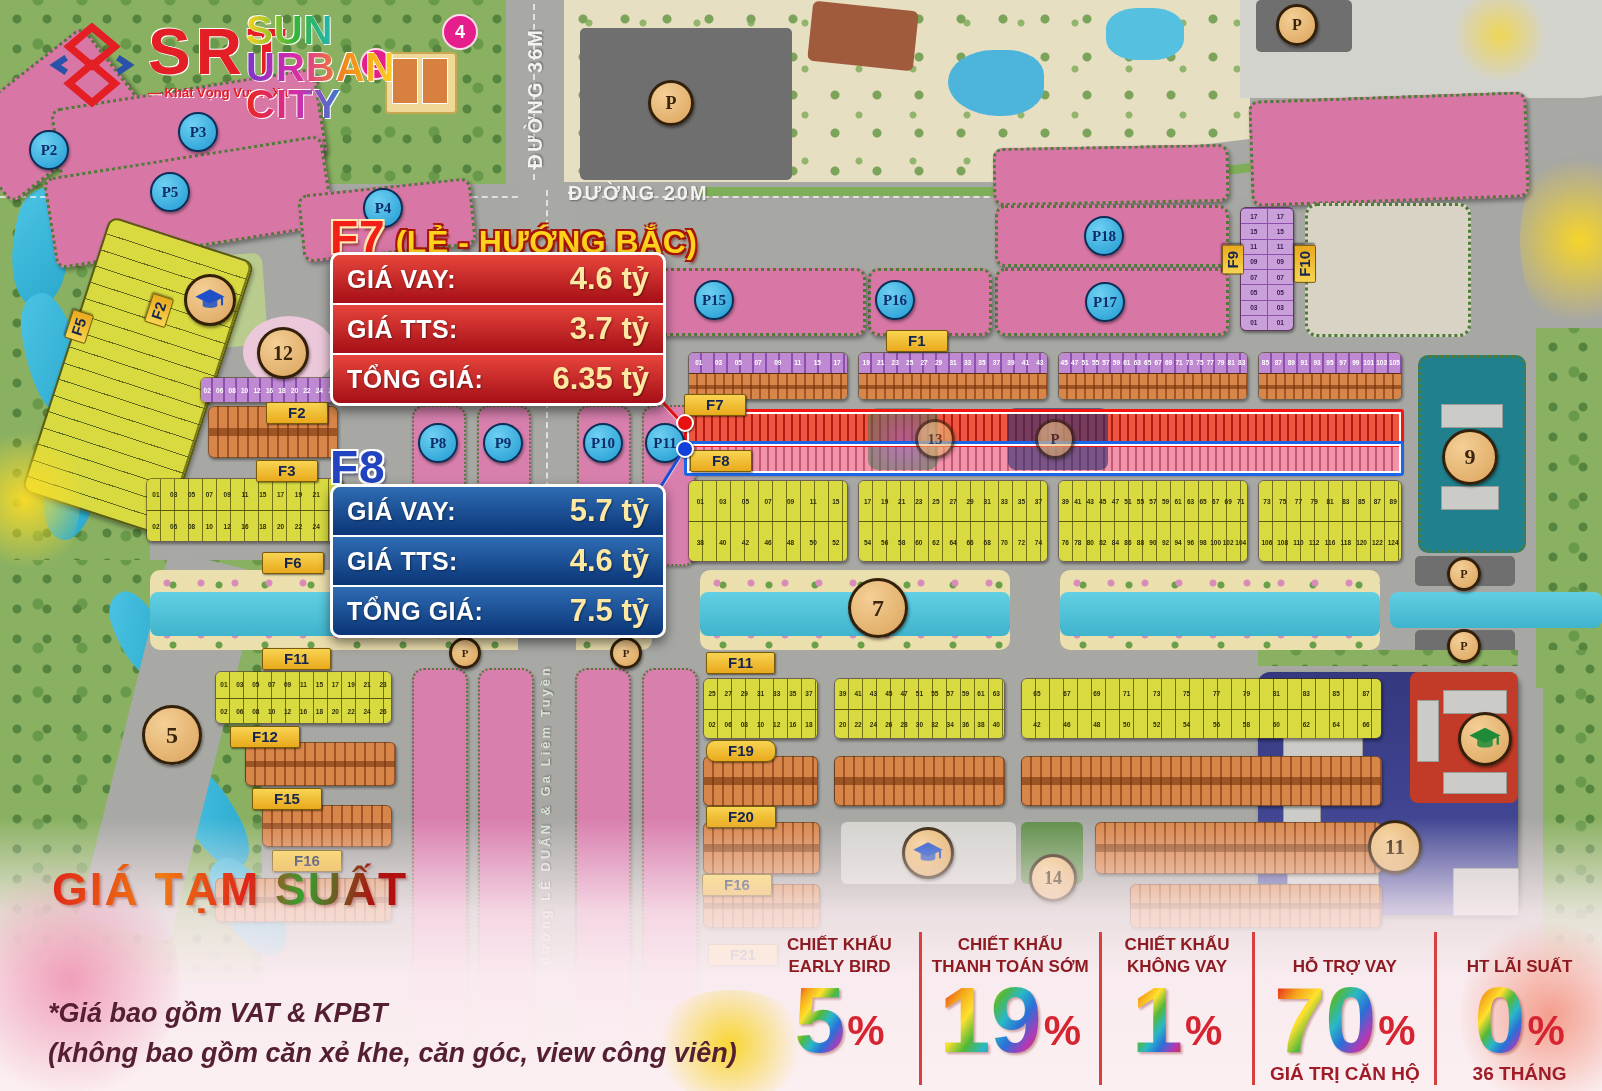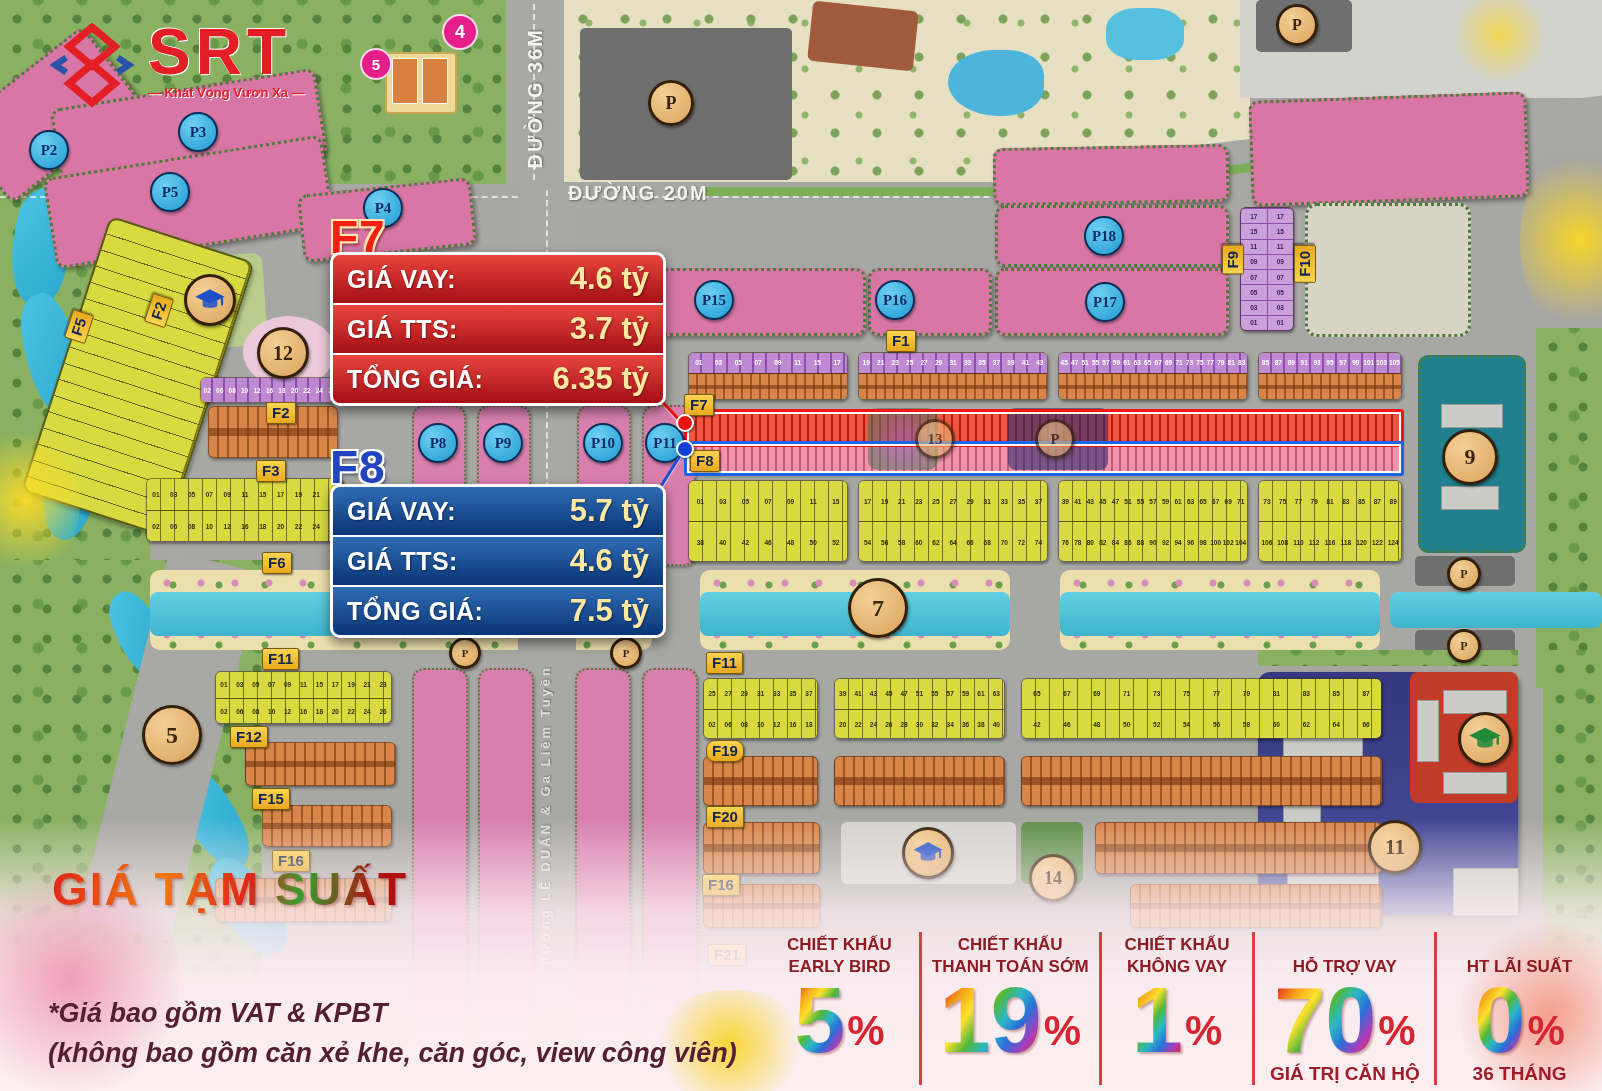--- a/index.html
+++ b/index.html
@@ -43,21 +43,21 @@
   .red{background:repeating-linear-gradient(90deg,#ef5540 0 6px,#b01d10 6px 8px)}
   .pink{background:repeating-linear-gradient(90deg,#f293ab 0 6px,#c25a72 6px 8px)}
   .pgrid{display:flex;flex-direction:column;background:#8d4fae}
   .pg-row{flex:1;display:flex;gap:1px;margin-top:1px;font-size:6.5px;color:#fff;font-weight:bold}
   .pg-row span{flex:1;background:#c9a0da;color:#3a1a50;display:flex;align-items:center;justify-content:center}
   
   .pcircle{position:absolute;width:36px;height:36px;border-radius:50%;background:radial-gradient(circle at 35% 30%,#6fd0f2,#1f9ad2);border:2px solid #0c2d56;color:#0d2d6b;font-family:"Liberation Serif",serif;font-weight:bold;font-size:15px;display:flex;align-items:center;justify-content:center;box-shadow:1px 2px 3px rgba(0,0,0,.4);z-index:8}
   .tancircle{position:absolute;border-radius:50%;background:radial-gradient(circle at 35% 30%,#f4cf96,#dba45c);border:3px solid #33200a;color:#3b250c;font-family:"Liberation Serif",serif;font-weight:bold;display:flex;align-items:center;justify-content:center;box-shadow:1px 2px 3px rgba(0,0,0,.45);z-index:8}
   .tancircle.faint{opacity:.6;z-index:7}
   .pkcircle{position:absolute;border-radius:50%;background:#e61e8c;border:2px solid #ffd9ec;color:#fff;font-weight:bold;display:flex;align-items:center;justify-content:center;z-index:9}
-  .flabel{position:absolute;background:linear-gradient(#f8d452,#e9a91c);color:#15254f;font-weight:bold;font-size:15px;line-height:20px;height:20px;padding:0 5px;border:1px solid #7a5c08;border-radius:2px;box-shadow:1px 1px 2px rgba(0,0,0,.5);z-index:8;white-space:nowrap}
+  .flabel{position:absolute;background:linear-gradient(#f8d452,#e9a91c);color:#15254f;font-weight:bold;font-size:15px;line-height:20px;height:20px;padding:0 21px;border:1px solid #7a5c08;border-radius:2px;box-shadow:1px 1px 2px rgba(0,0,0,.5);z-index:8;white-space:nowrap}
   .flabel.vert{writing-mode:vertical-rl;height:auto;width:20px;line-height:20px;padding:5px 0}
   
   .hl{position:absolute;border:3px solid;border-radius:3px;box-shadow:inset 0 0 0 2px #fff;z-index:6}
   .hl.r{border-color:#f51410}.hl.b{border-color:#1b66e8}
   .conn{position:absolute;height:3px;transform-origin:0 0;z-index:19;box-shadow:0 1px 0 rgba(255,255,255,.6)}
   .dot{position:absolute;width:14px;height:14px;border-radius:50%;border:2px solid #fff;z-index:19;box-shadow:1px 1px 2px rgba(0,0,0,.5)}
   
   .btitle{position:absolute;font-weight:900;white-space:nowrap;z-index:20;display:flex;align-items:baseline;gap:10px}
   .bcode{font-size:46px;letter-spacing:1px}
   .bsub{font-size:32px;letter-spacing:.5px}
@@ -662,23 +662,29 @@
           <path d="M50 5 L75 26 L50 47 L25 26 Z"></path>
           <path d="M50 45 L75 66 L50 87 L25 66 Z"></path>
         </g>
       </svg>
     </span>
     <span>
       <div class="txt">SRT</div>
       <div class="tag">— Khát Vọng Vươn Xa —</div>
     </span>
   </div>
+  <div id="sun">
+    <div class="sun1">SUN</div>
+    <div class="sun2">URBAN</div>
+    <div class="sun3">CITY</div>
+  </div>
 
   <div class="btitle f7" style="left:330px;top:210px">
     <span class="bcode">F7</span>
+    <span class="bsub">(LẺ - HƯỚNG BẮC)</span>
   </div>
   <div class="ibox redbox" style="left:330px;top:252px">
     <div class="row">
         <span class="lbl">GIÁ VAY:</span>
         <span class="val">4.6 tỷ</span>
       </div>
     <div class="row">
         <span class="lbl">GIÁ TTS:</span>
         <span class="val">3.7 tỷ</span>
       </div>

